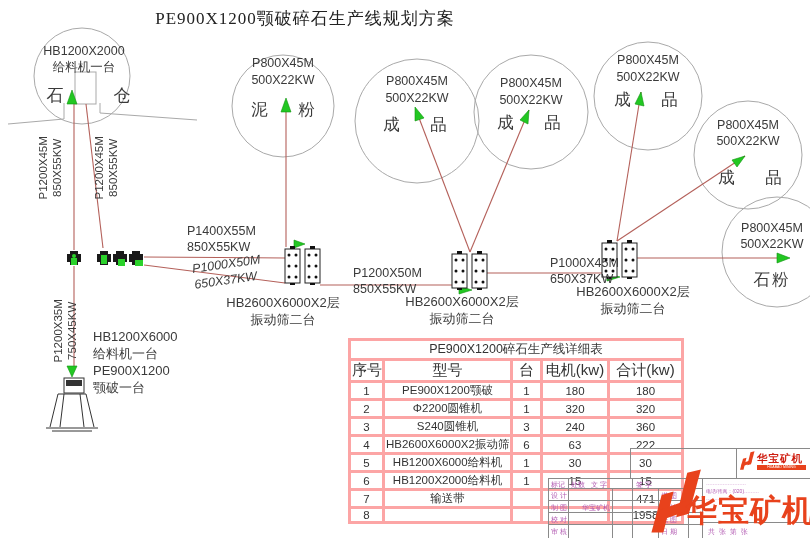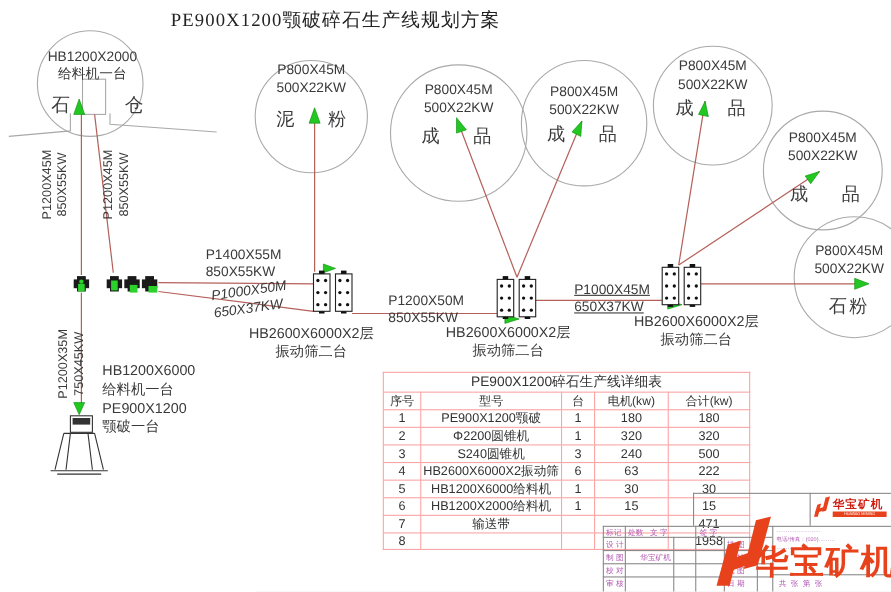--- a/index.html
+++ b/index.html
@@ -16,23 +16,23 @@
   .cn13 { font-size:13px; }
   .big  { font-size:17px; }
   .prod { font-size:16.5px; word-spacing:26px; }
   .prod2{ font-size:16.5px; letter-spacing:2px; }
   .vpair{ position:absolute; z-index:2; width:74px; text-align:center; font-size:11.5px;
           line-height:1.2; color:#3a3a3a; transform:rotate(-90deg); }
   .ital { font-style:italic; transform:rotate(-8deg); transform-origin:left top; }
   .spec-table { position:absolute; left:348px; top:338px; z-index:3; width:333px;
     border-collapse:collapse; table-layout:fixed; text-align:center; color:#333;
     font-size:11.5px; background:transparent; }
-  .spec-table td { border:1px solid #fca5a5; height:15px; padding:0 1px; overflow:hidden; white-space:nowrap; }
+  .spec-table td { border:3px solid #fca5a5; height:15px; padding:0 1px; overflow:hidden; white-space:nowrap; }
   .spec-table td.tt { height:18px; font-size:12.5px; }
-  .spec-table td.hd { font-size:11px; }
+  .spec-table td.hd { font-size:15px; }
   .gline { position:absolute; background:#8a8a8a; z-index:4; }
   .purp  { position:absolute; z-index:5; font-size:7px; color:#b25ab2; white-space:pre; line-height:1; }
   .tiny  { font-size:5px; }
   .logo-big-text { position:absolute; left:686px; top:490px; z-index:6; font-size:31px; font-weight:900;
     color:#e8421c; letter-spacing:1px; white-space:nowrap; }
   .logo-sm-text  { position:absolute; left:757px; top:452px; z-index:6; font-size:10.5px; font-weight:bold;
     color:#cf1d10; letter-spacing:1px; white-space:nowrap; }
   .logo-sm-bar { position:absolute; left:757px; top:465px; z-index:6; width:49px; height:5px;
     background:#e8421c; color:#fff; font-size:3.5px; text-align:center; line-height:5px; overflow:hidden; }
   .emblem { position:absolute; z-index:6; }
@@ -208,21 +208,21 @@
     <span style="display:block">P1200X35M</span>
     <span style="display:block">750X45KW</span>
   </div>
 
 
   <div class="lbl cn13" style="left:93px; top:329px;"><span>HB1200X6000</span><br><span>给料机一台</span><br><span>PE900X1200</span><br><span>颚破一台</span></div>
 
   <div class="lbl" style="left:187px; top:223px;"><span>P1400X55M</span><br><span>850X55KW</span></div>
   <div class="lbl ital" style="left:191px; top:261px;"><span>P1000X50M</span><br><span>650X37KW</span></div>
   <div class="lbl" style="left:353px; top:265px;"><span>P1200X50M</span><br><span>850X55KW</span></div>
-  <div class="lbl" style="left:522px; top:255px;text-decoration:underline;"><span>P1000X45M</span><br><span>650X37KW</span></div>
+  <div class="lbl" style="left:550px; top:255px;"><span>P1000X45M</span><br><span>650X37KW</span></div>
 
   <div class="lbl c cn13" style="left:283px; top:295px;"><span>HB2600X6000X2层</span><br><span>振动筛二台</span></div>
   <div class="lbl c cn13" style="left:462px; top:294px;"><span>HB2600X6000X2层</span><br><span>振动筛二台</span></div>
   <div class="lbl c cn13" style="left:633px; top:284px;"><span>HB2600X6000X2层</span><br><span>振动筛二台</span></div>
 
   <div class="lbl c" style="left:283px; top:55px;">P800X45M</div>
   <div class="lbl c" style="left:283px; top:72px;">500X22KW</div>
   <div class="lbl c prod" style="left:283px; top:99px;">泥 粉</div>
 
   <div class="lbl c" style="left:417px; top:73px;">P800X45M</div>
@@ -276,21 +276,21 @@
           <td>Φ2200圆锥机</td>
           <td>1</td>
           <td>320</td>
           <td>320</td>
         </tr>
     <tr>
           <td>3</td>
           <td>S240圆锥机</td>
           <td>3</td>
           <td>240</td>
-          <td>500</td>
+          <td>360</td>
         </tr>
     <tr>
           <td>4</td>
           <td>HB2600X6000X2振动筛</td>
           <td>6</td>
           <td>63</td>
           <td>222</td>
         </tr>
     <tr>
           <td>5</td>

